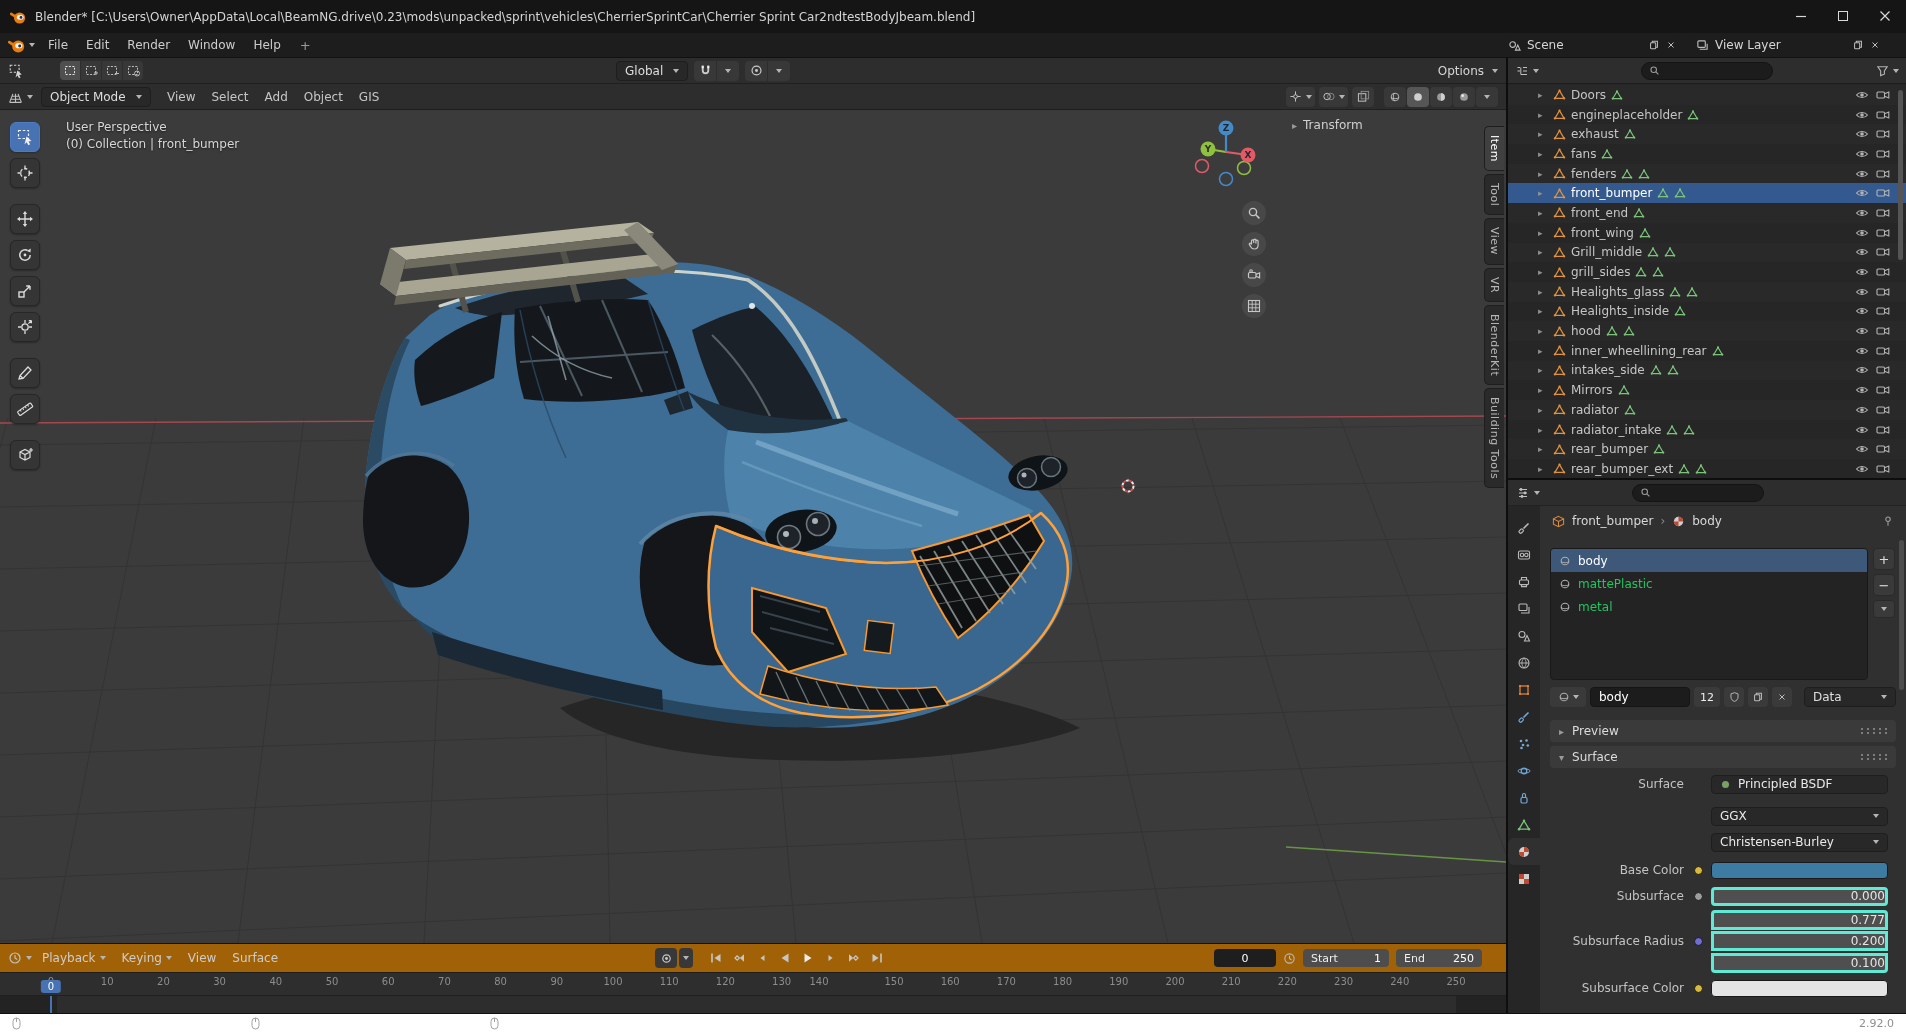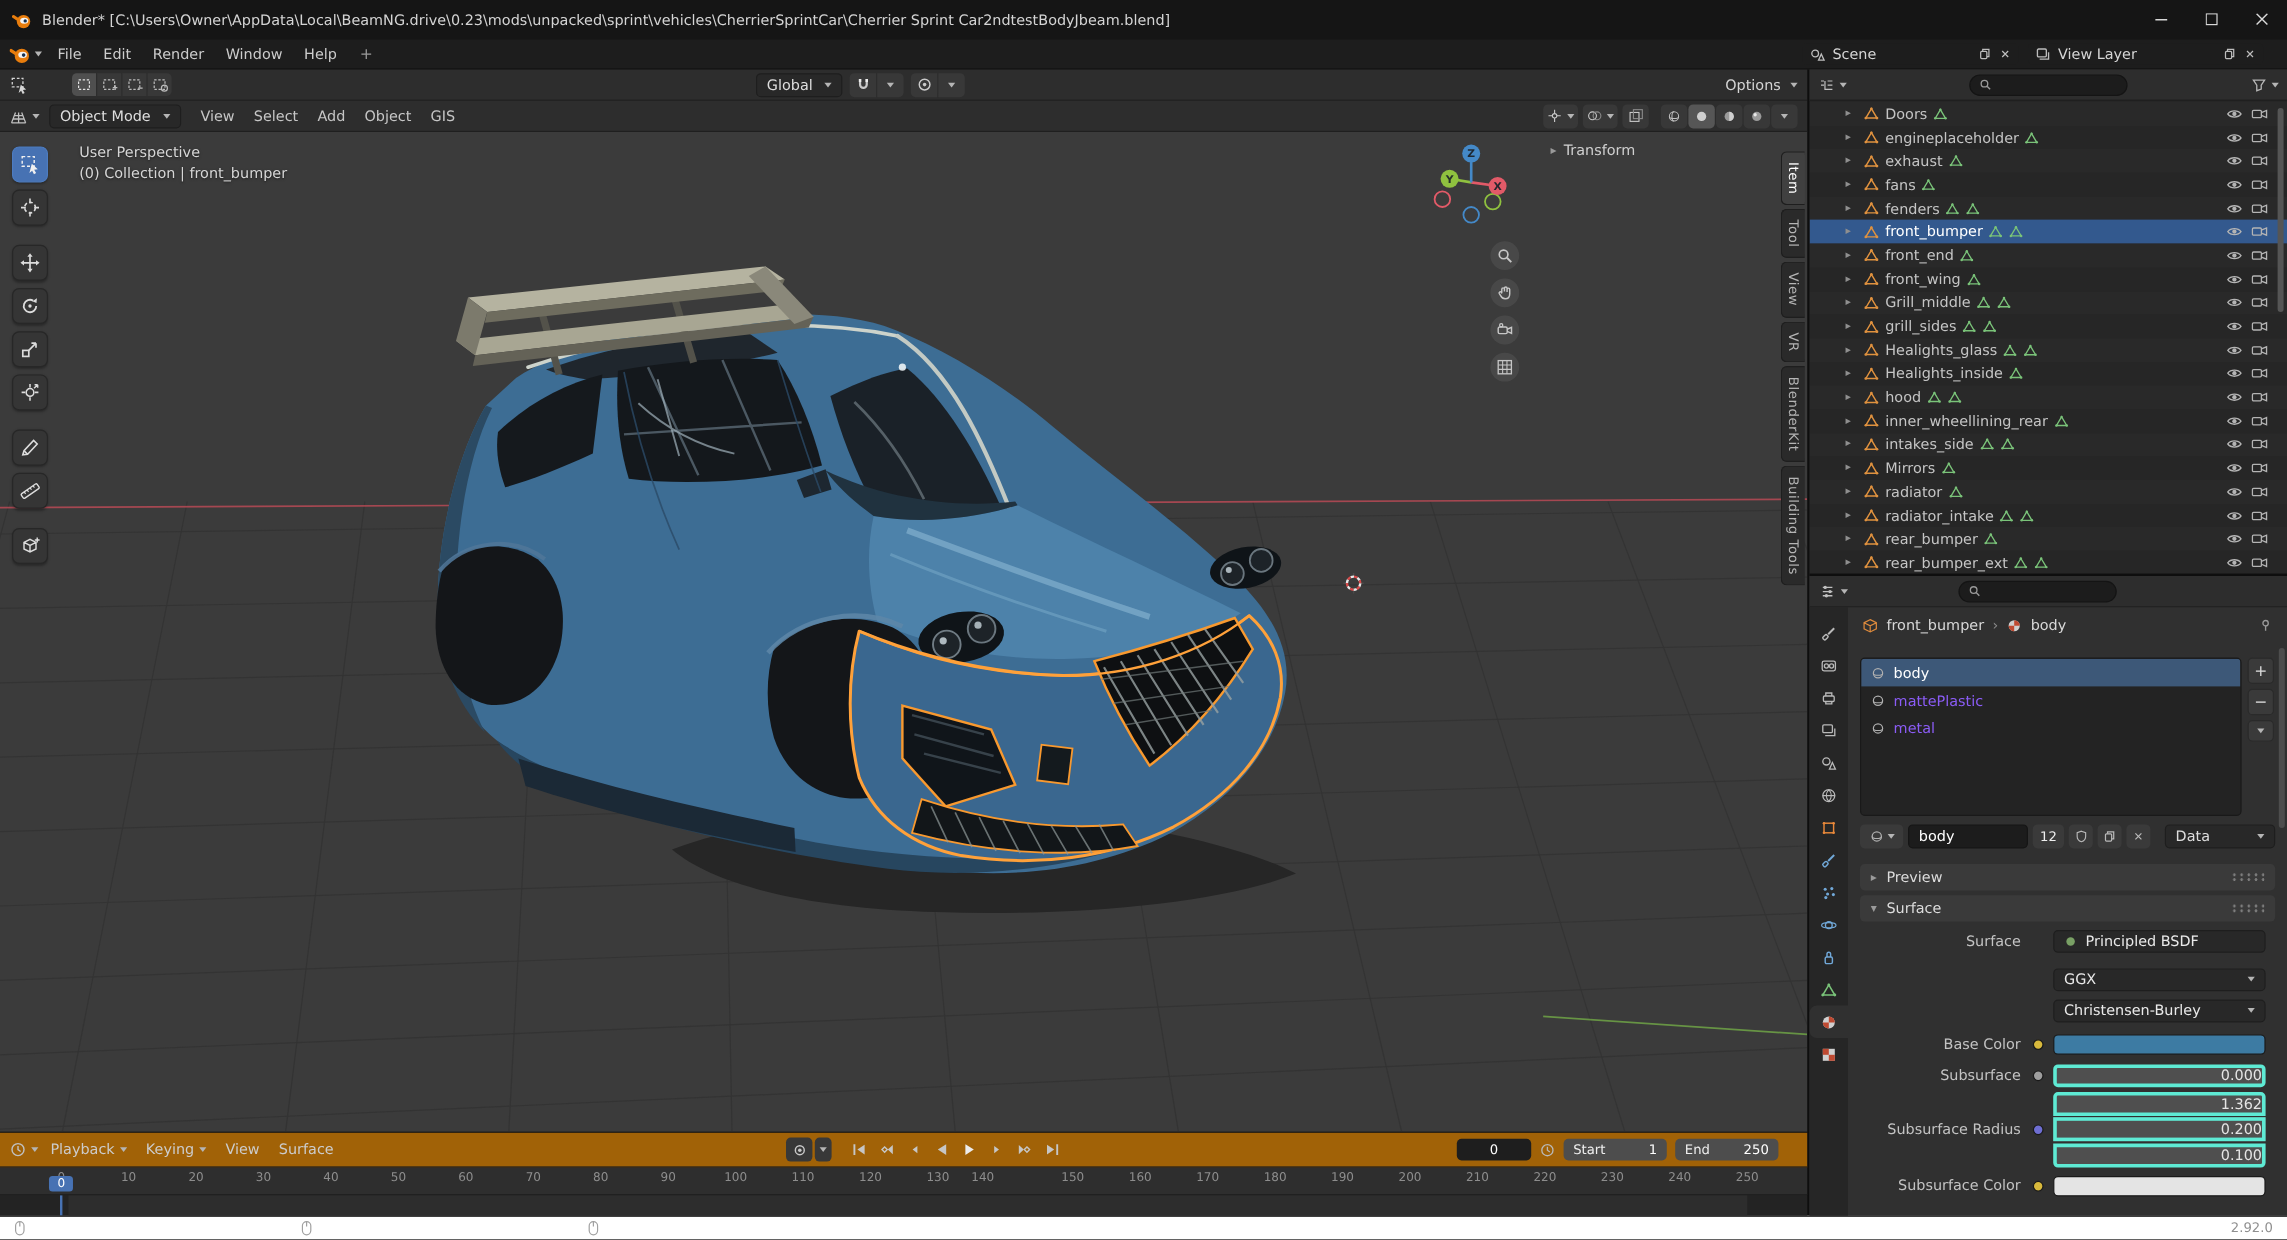--- a/index.html
+++ b/index.html
@@ -31,21 +31,21 @@
   .main{flex:1;display:flex;min-height:0}
   .left-col{width:1506px;display:flex;flex-direction:column;flex:0 0 auto}
   .right-col{flex:1;display:flex;flex-direction:column;border-left:2px solid #0e0e0e;background:#262626;min-width:0}
   
   .hrow{height:26px;background:#2d2d2d;border-bottom:1px solid #1f1f1f;display:flex;align-items:center;padding:0 8px;gap:8px;position:relative;flex:0 0 auto}
   .pill{background:#282828;border:1px solid #1e1e1e;border-radius:4px;padding:2px 8px;display:inline-flex;align-items:center;gap:6px;color:#dedede;white-space:nowrap}
   .modegrp{display:flex;gap:1px;margin-left:28px}
   .modebtn{width:20px;height:19px;background:#383838;display:flex;align-items:center;justify-content:center}
   .modebtn:first-child{border-radius:4px 0 0 4px;background:#4f4f4f}
   .modebtn:last-child{border-radius:0 4px 4px 0}
-  .ts-center{position:absolute;left:630px;display:flex;align-items:center;gap:6px}
+  .ts-center{position:absolute;left:616px;display:flex;align-items:center;gap:6px}
   .iconbtn{height:20px;min-width:22px;background:#383838;border-radius:4px;display:inline-flex;align-items:center;justify-content:center;padding:0 3px}
   .joined{display:flex;gap:1px}
   .joined .iconbtn{border-radius:0}
   .joined .iconbtn:first-child{border-radius:4px 0 0 4px}
   .joined .iconbtn:last-child{border-radius:0 4px 4px 0}
   .ts-right{margin-left:auto;display:flex;align-items:center;gap:4px;color:#d5d5d5}
   .vh-menus{display:flex}
   .vh-menus .menu{padding:3px 8px}
   .vh-right{margin-left:auto;display:flex;align-items:center;gap:4px}
   .shadegrp{display:flex;gap:1px;margin-left:6px}
@@ -99,21 +99,21 @@
   .pheader{height:26px;background:#2d2d2d;border-bottom:1px solid #222;display:flex;align-items:center;gap:10px;padding:0 8px;flex:0 0 auto}
   .pbody{flex:1;display:flex;min-height:0}
   .props-tabs{width:32px;background:#262626;display:flex;flex-direction:column;align-items:center;padding-top:8px;flex:0 0 auto}
   .ptab{width:32px;height:27px;display:flex;align-items:center;justify-content:center}
   .ptab.active{background:#303030;border-radius:6px 0 0 6px}
   .props-content{flex:1;display:flex;flex-direction:column;min-width:0;padding:0 4px}
   .crumb{height:30px;display:flex;align-items:center;gap:7px;padding:0 8px;color:#d8d8d8}
   .crumb .sep{color:#8a8a8a}
   .slots-wrap{display:flex;margin:12px 6px 0;gap:5px}
   .slotlist{flex:1;height:132px;background:#232323;border:1px solid #191919;border-radius:4px;overflow:hidden}
-  .slot{height:23px;display:flex;align-items:center;gap:7px;padding:0 8px;color:#8b5cf6}
+  .slot{height:23px;display:flex;align-items:center;gap:7px;padding:0 8px;color:#22c55e}
   .slot.selected{background:#3d5878;color:#fff}
   .slot-btns{display:flex;flex-direction:column;gap:4px;width:23px}
   .sqbtn{width:22px;height:22px;background:#3a3a3a;border:1px solid #2a2a2a;border-radius:4px;color:#ddd;display:flex;align-items:center;justify-content:center;font-size:13px}
   .sqbtn.small{height:18px}
   .dbrow{display:flex;align-items:center;gap:4px;margin:6px 6px 0;height:22px}
   .dbrow .browse{width:36px;height:20px;background:#3a3a3a;border-radius:4px;display:flex;align-items:center;justify-content:center;gap:2px}
   .dbrow .namefield{flex:1;height:20px;background:#1c1c1c;border:1px solid #151515;border-radius:4px;display:flex;align-items:center;padding:0 8px;color:#fff}
   .dbrow .users{width:26px;height:20px;background:#3a3a3a;border-radius:4px;display:flex;align-items:center;justify-content:center;color:#eee;font-size:11px}
   .dbrow .mini{width:20px;height:20px;background:#3a3a3a;border-radius:4px;display:flex;align-items:center;justify-content:center}
   .dbrow .linkmode{width:92px;height:20px;margin-left:8px}
@@ -1830,21 +1830,21 @@
               <span class="socket" style="background: rgb(157, 157, 157);"></span>
               <span class="slider">
                   <span>0.000</span>
                 </span>
             </div>
             <div class="prow mt6" style="height:58px">
               <span class="lab">Subsurface Radius</span>
               <span class="socket" style="background: rgb(110, 110, 210);"></span>
               <span class="vstack">
                 <span class="slider">
-                    <span>1.362</span>
+                    <span>0.777</span>
                   </span>
                 <span class="slider">
                     <span>0.200</span>
                   </span>
                 <span class="slider">
                     <span>0.100</span>
                   </span>
               </span>
             </div>
             <div class="prow mt8">

